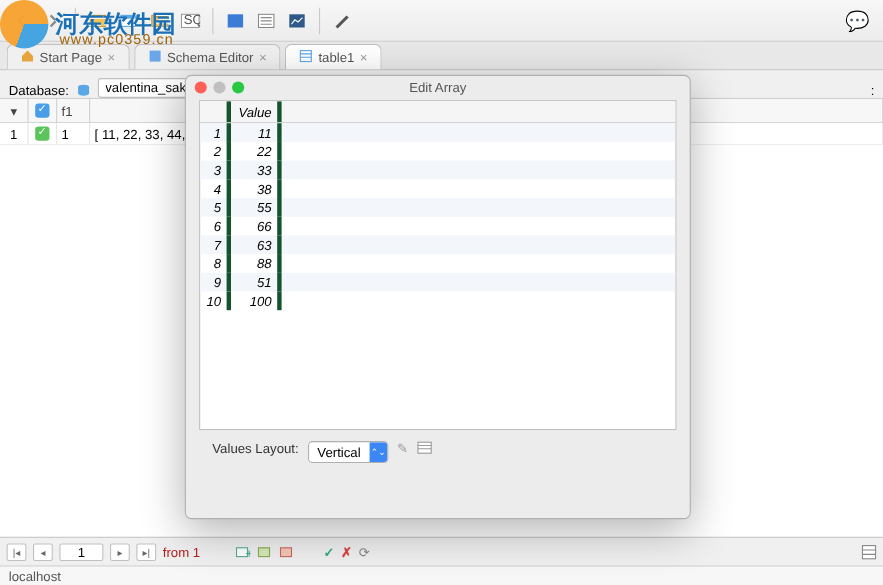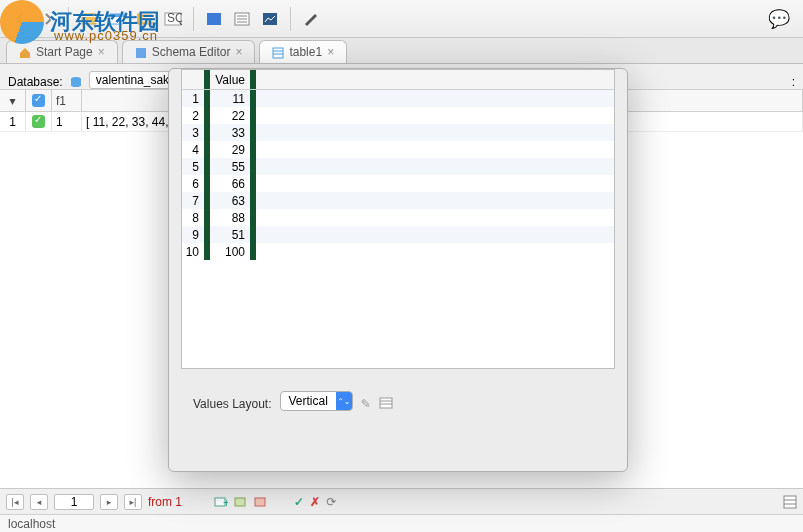--- a/index.html
+++ b/index.html
@@ -2,21 +2,21 @@
 <html><head>
 <meta charset="utf-8">
 <style>
 * { box-sizing: border-box; margin: 0; padding: 0; font-family: -apple-system, "Helvetica Neue", Arial, sans-serif; font-size: 12px; }
 body { width: 803px; height: 532px; background: #f5f5f5; position: relative; overflow: hidden; }
 .toolbar { height: 38px; background: linear-gradient(#f7f7f7,#ececec); border-bottom: 1px solid #c9c9c9; display: flex; align-items: center; padding: 0 8px; gap: 4px; }
 .toolbar .tb-btn { width: 24px; height: 24px; display: flex; align-items: center; justify-content: center; border-radius: 3px; }
 .sep { width: 1px; height: 24px; background: #c9c9c9; margin: 0 4px; }
 .speech { position: absolute; right: 12px; top: 8px; color: #4aa3e8; font-size: 18px; }
 .tabs { height: 26px; background: #e8e8e8; display: flex; align-items: flex-end; border-bottom: 1px solid #c0c0c0; padding-left: 6px; }
-.tab { padding: 4px 12px; background: #f0f0f0; border: 1px solid #c0c0c0; border-bottom: none; border-radius: 6px 6px 0 0; margin-right: 4px; display: flex; align-items: flex-end; gap: 5px; color: #555; }
+.tab { padding: 4px 12px; background: #f0f0f0; border: 1px solid #c0c0c0; border-bottom: none; border-radius: 6px 6px 0 0; margin-right: 4px; display: flex; align-items: flex-start; gap: 5px; color: #555; }
 .tab.active { background: #fff; }
 .tab .tico { width: 12px; height: 12px; display: inline-block; }
 .dbbar { height: 26px; background: #f0f0f0; border-bottom: 1px solid #d0d0d0; display: flex; align-items: flex-end; padding: 0 8px; gap: 6px; }
 .dbbar input { height: 18px; border: 1px solid #c0c0c0; border-radius: 3px; padding: 0 6px; width: 130px; }
 .dbbar select { height: 20px; border: 1px solid #c0c0c0; border-radius: 3px; padding: 0 4px; }
 .grid-head { height: 22px; background: #f7f7f7; border-bottom: 1px solid #d0d0d0; display: flex; }
 .grid-head .c { border-right: 1px solid #d0d0d0; display: flex; align-items: center; padding: 0 4px; color: #444; }
 .grid-row { height: 20px; display: flex; border-bottom: 1px solid #eee; background: #fff; }
 .grid-row .c { border-right: 1px solid #e5e5e5; display: flex; align-items: center; padding: 0 4px; }
 .cw0 { width: 26px; justify-content: center; }
@@ -35,25 +35,25 @@
 .ficon { width:14px; height:14px; display:inline-block; }
 
 .dialog { position:absolute; left:168px; top:68px; width:460px; height:404px; background:#ececec; border:1px solid #b0b0b0; border-radius:6px; box-shadow:0 10px 40px rgba(0,0,0,0.3); display:flex; flex-direction:column; }
 .dlg-title { height:22px; display:flex; align-items:center; justify-content:center; position:relative; color:#555; }
 .traffic { position:absolute; left:8px; top:5px; display:flex; gap:6px; }
 .tl { width:11px; height:11px; border-radius:50%; }
 .tl.r{background:#ff5f57}.tl.y{background:#c0c0c0}.tl.g{background:#28c840}
 .dlg-body { flex:1; padding:0 12px; }
 .dlg-grid { border:1px solid #c0c0c0; background:#fff; height:300px; overflow:hidden; }
 .dlg-gh { display:flex; background:#f5f5f5; border-bottom:1px solid #d0d0d0; height:20px; }
-.dlg-gh .gc, .dlg-gr .gc { border-right:6px solid #14532d; display:flex; align-items:center; justify-content:flex-end; padding:0 5px; }
+.dlg-gh .gc, .dlg-gr .gc { border-right:4px solid #14532d; display:flex; align-items:center; justify-content:flex-end; padding:0 5px;font-style:italic; }
 .gc0{width:28px}.gc1{width:46px}
 .dlg-gr { display:flex; height:17px; }
 .dlg-gr:nth-child(odd){background:#f3f6fa}
-.dlg-foot { padding:22px 12px; display:flex; align-items:flex-end; gap:8px; }
+.dlg-foot { padding:10px 12px; display:flex; align-items:flex-start; gap:8px; }
 .dlg-foot .lbl { color:#333; }
 .mac-select { display:inline-flex; align-items:center; border:1px solid #b0b0b0; border-radius:4px; height:20px; background:#fff; overflow:hidden; }
 .mac-select span { padding:0 8px; }
 .mac-select .arr { background:#3b87f5; color:#fff; width:16px; height:100%; display:flex; align-items:center; justify-content:center; font-size:8px; }
 .dlg-btns { position:absolute; right:14px; bottom:12px; display:flex; gap:10px; }
 .btn { min-width:62px; height:22px; border-radius:5px; border:1px solid #b0b0b0; background:linear-gradient(#fff,#f0f0f0); display:flex; align-items:center; justify-content:center; }
 .btn.primary { background:linear-gradient(#6aa9ff,#3b83f6); color:#fff; border-color:#2f6fe0; }
 
 .wm { position:absolute; left:0; top:0; z-index:50; display:flex; align-items:center; gap:6px; pointer-events:none; }
 .wm .logo { width:44px; height:44px; border-radius:50%; background:conic-gradient(#f7a12c 0 90deg,#3ea0e2 90deg 200deg,#f7a12c 200deg 360deg); opacity:.95; }
@@ -235,20 +235,28 @@
         <line x1="1" y1="9" x2="13" y2="9" stroke="#888"></line>
       </svg>
     </span>
 </div>
 
 <div class="status">
   <span>localhost</span>
 </div>
 
 <div class="dialog">
+  <div class="dlg-title">
+    <div class="traffic">
+      <div class="tl r"></div>
+      <div class="tl y"></div>
+      <div class="tl g"></div>
+    </div>
+    <span>Edit Array</span>
+  </div>
   <div class="dlg-body">
     <div class="dlg-grid">
       <div class="dlg-gh">
         <div class="gc gc0"></div>
         <div class="gc gc1">Value</div>
       </div>
       <div id="dlg-rows">
           <div class="dlg-gr">
             <div class="gc gc0">1</div>
             <div class="gc gc1">11</div>
@@ -256,21 +264,21 @@
           <div class="dlg-gr">
             <div class="gc gc0">2</div>
             <div class="gc gc1">22</div>
           </div>
           <div class="dlg-gr">
             <div class="gc gc0">3</div>
             <div class="gc gc1">33</div>
           </div>
           <div class="dlg-gr">
             <div class="gc gc0">4</div>
-            <div class="gc gc1">29</div>
+            <div class="gc gc1">38</div>
           </div>
           <div class="dlg-gr">
             <div class="gc gc0">5</div>
             <div class="gc gc1">55</div>
           </div>
           <div class="dlg-gr">
             <div class="gc gc0">6</div>
             <div class="gc gc1">66</div>
           </div>
           <div class="dlg-gr">

